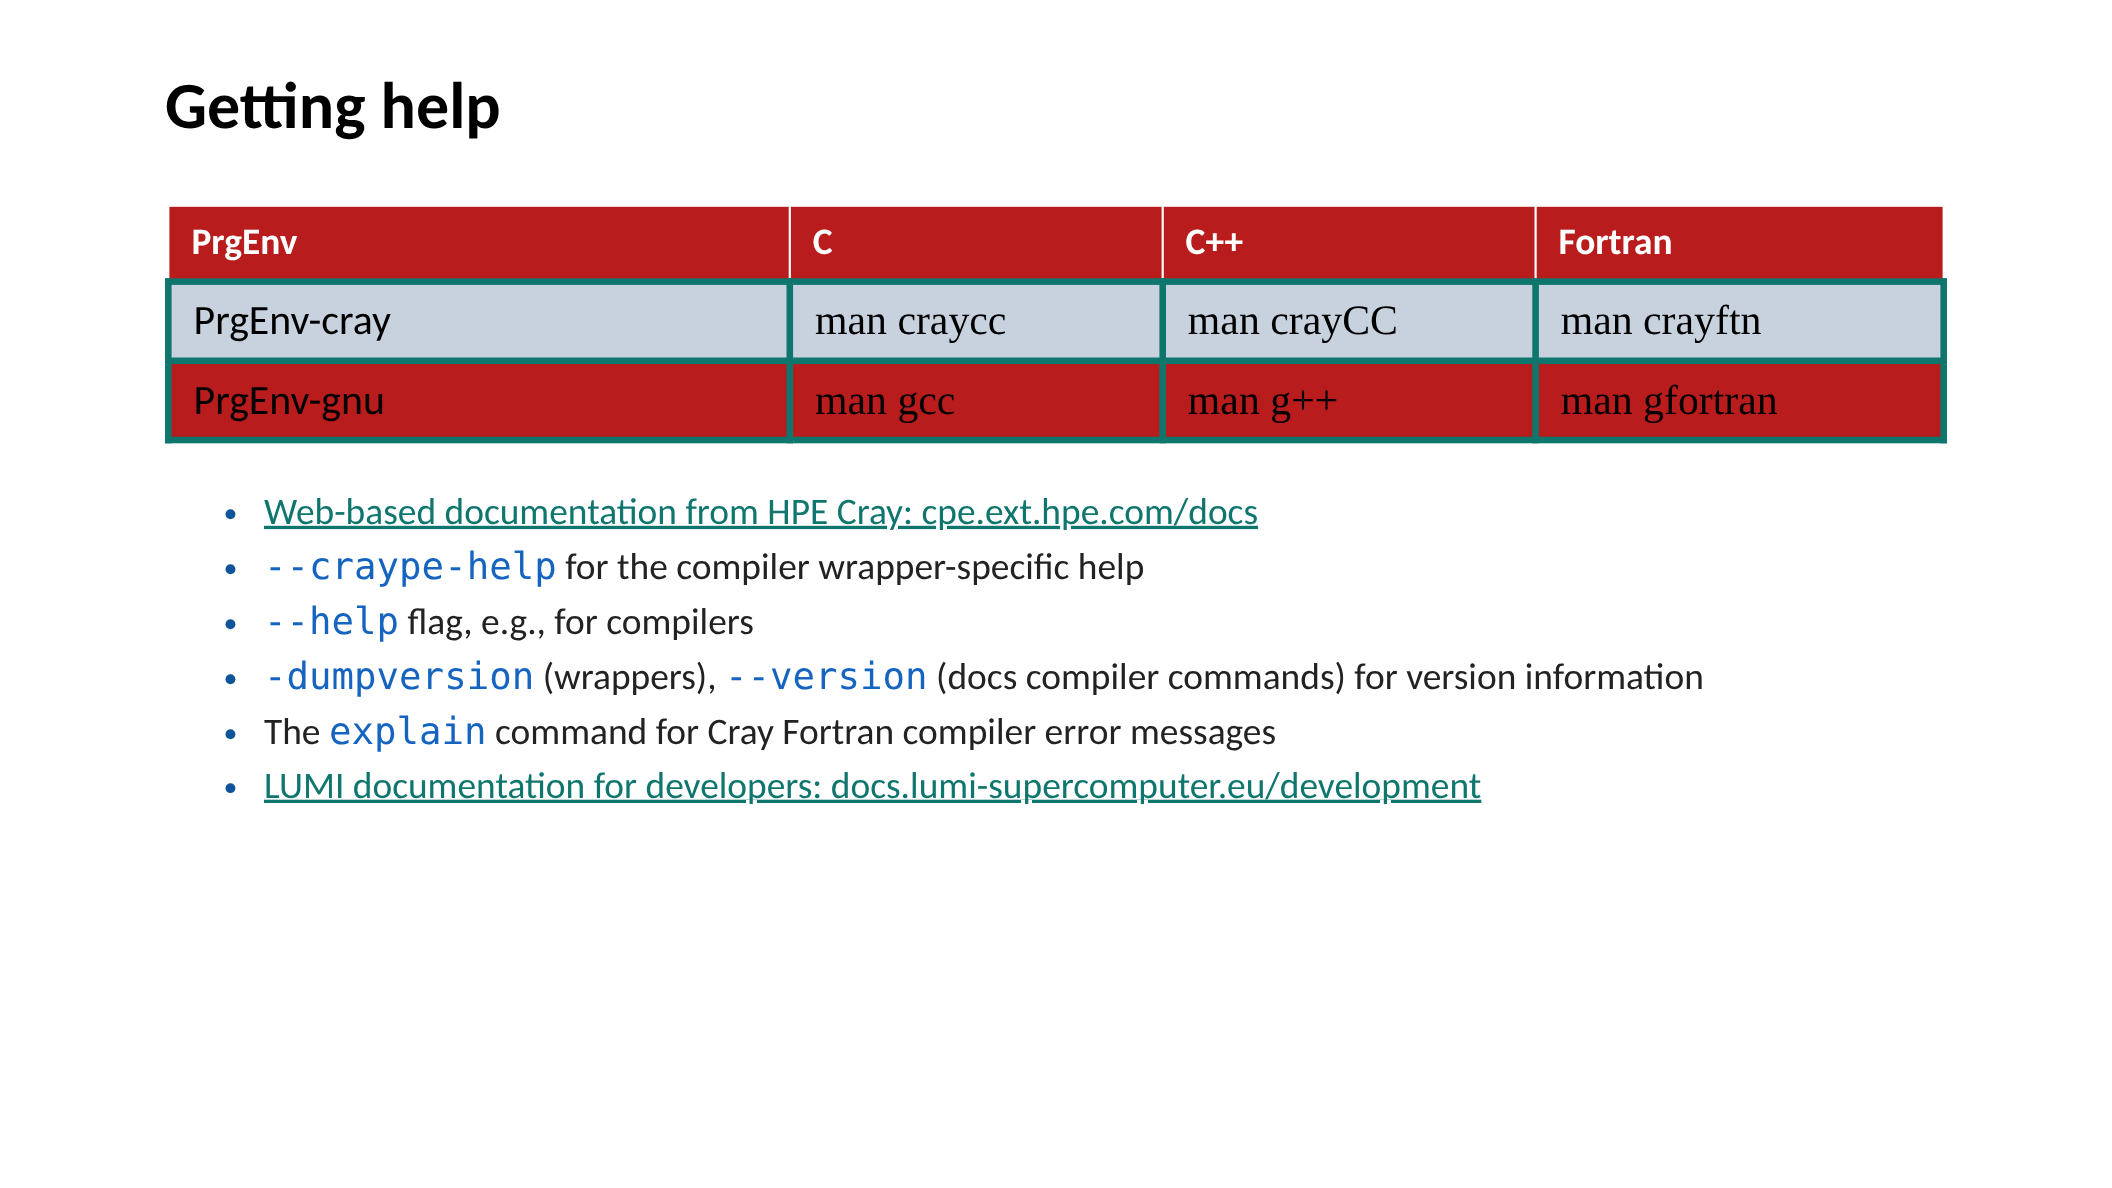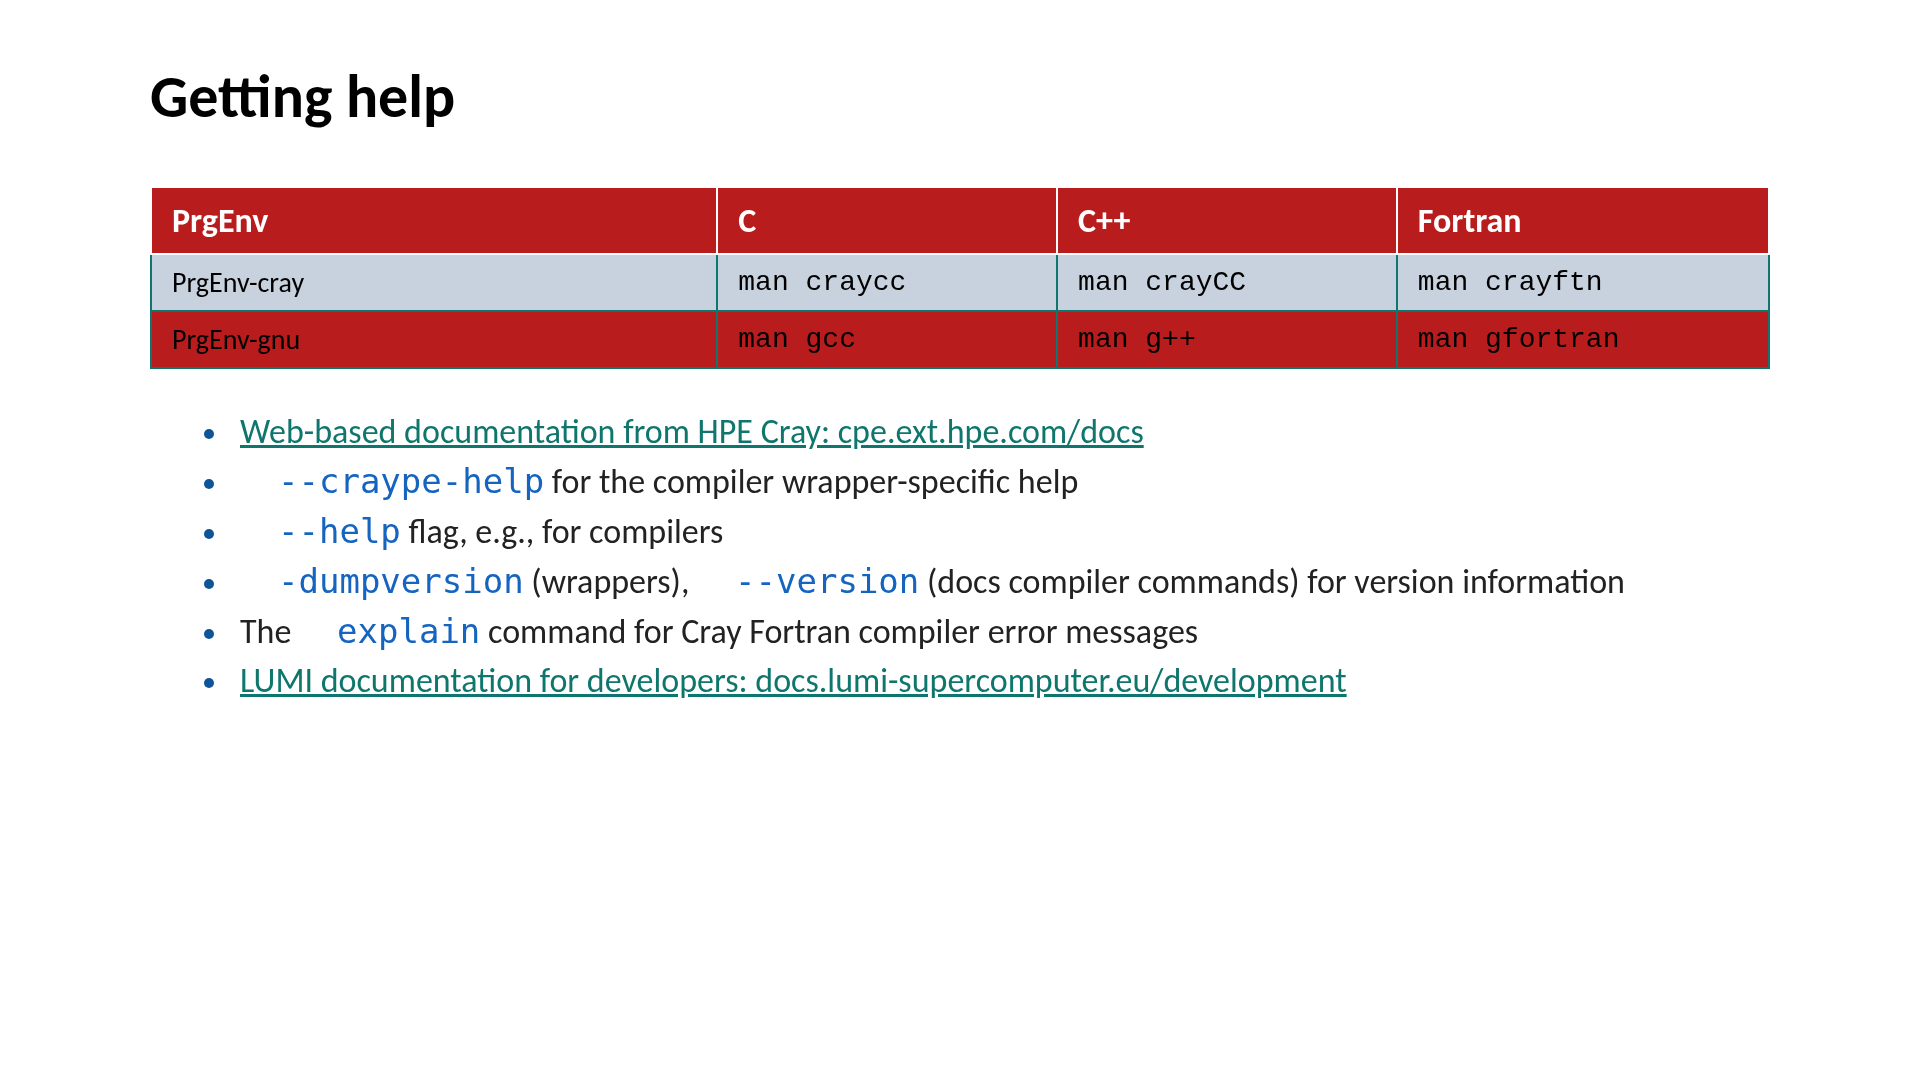--- a/index.html
+++ b/index.html
@@ -29,32 +29,32 @@
       background: #b91c1c;
       color: #ffffff;
       font-weight: 700;
       text-align: left;
       padding: 12px 20px;
       font-size: 34px;
       border: 2px solid #ffffff;
     }
     tbody td {
       padding: 10px 20px;
-      font-size: 28px;
-      border: 2px solid #0f766e;
+      font-size: 38px;
+      border: 6px solid #0f766e;
       color: #000;
     }
     tbody tr.odd td {
       background: #c8d1de;
     }
     tbody tr.even td {
       background: #b91c1c;
     }
     .mono {
-      font-family: Liberation Mono, monospace;
+      font-family: Liberation Serif, serif;
     }
     ul.bullets {
       list-style: disc;
       margin-left: 60px;
       padding-left: 20px;
     }
     ul.bullets li {
       font-size: 34px;
       color: #222;
       line-height: 1.35;
@@ -65,21 +65,20 @@
       color: #0f5499;
       font-size: 30px;
     }
     .link {
       color: #0f766e;
       text-decoration: underline;
     }
     .code {
       font-family: Consolas, "Lucida Console", monospace;
       color: #1564c0;
-      margin-left: 38px;
     }
     .col1 { width: 35%; }
     .col2 { width: 21%; }
     .col3 { width: 21%; }
     .col4 { width: 23%; }
   </style>
 </head>
 <body>
 
 <h1 class="title">Getting help</h1>

